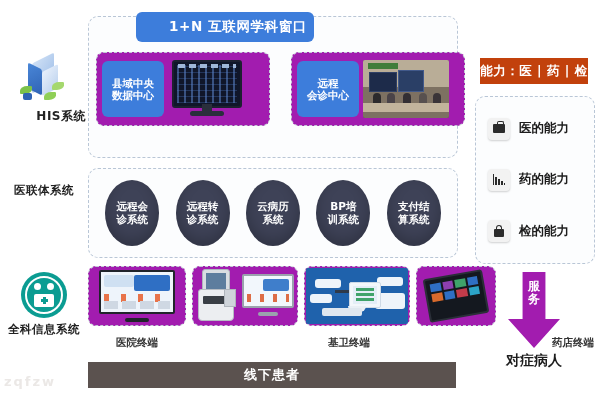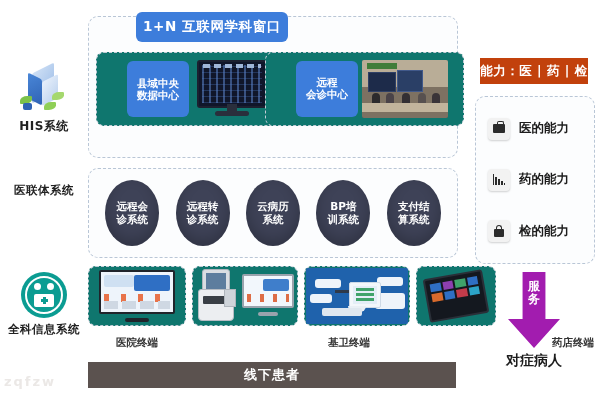--- a/index.html
+++ b/index.html
@@ -6,21 +6,21 @@
   body{
     width:600px;height:400px;overflow:hidden;
     background:#ffffff;
     font-family:"DejaVu Sans","Liberation Sans",sans-serif;
     position:relative;
   }
   #stage{position:absolute;inset:0;width:600px;height:400px;}
 
   
   .dash{border:1px dashed #b9c6d6;border-radius:10px;background:#fcfdfe;}
-  .dash2{border:1px dashed #c3ccd6;border-radius:8px;background:#0f766e;padding-left:25px;}
+  .dash2{border:1px dashed #c3ccd6;border-radius:8px;background:#a21caf;}
   .bluebox{
     background:#3d7ddb;color:#fff;border-radius:6px;
     display:flex;align-items:center;justify-content:center;
     text-align:center;line-height:1.15;font-weight:700;
   }
 
   
   .rail-item{position:absolute;width:84px;text-align:center;}
   .rail-label{font-size:12px;font-weight:700;color:#222;letter-spacing:.5px;white-space:nowrap;}
   .rail-label.small{font-size:11.5px;}
@@ -40,21 +40,21 @@
   .gp-ico .inner{width:34px;height:34px;border-radius:50%;border:2px solid #fff;
     display:flex;align-items:center;justify-content:center;position:relative;background:#0b9c92;}
   .gp-ico .h1{position:absolute;top:5px;left:7px;width:7px;height:7px;border-radius:50%;background:#fff;}
   .gp-ico .h2{position:absolute;top:5px;right:7px;width:7px;height:7px;border-radius:50%;background:#fff;}
   .gp-ico .card{position:absolute;bottom:5px;left:7px;right:7px;height:13px;background:#fff;border-radius:2px;}
   .gp-ico .cross-v{position:absolute;bottom:8px;left:50%;margin-left:-1.5px;width:3px;height:7px;background:#0b9c92;}
   .gp-ico .cross-h{position:absolute;bottom:10px;left:50%;margin-left:-3.5px;width:7px;height:3px;background:#0b9c92;}
 
   
   #hisPanel{position:absolute;left:88px;top:16px;width:368px;height:140px;}
-  #topBanner{position:absolute;left:136px;top:12px;width:152px;height:30px;font-size:13.5px;letter-spacing:.6px;}
+  #topBanner{position:absolute;left:136px;top:12px;width:152px;height:30px;font-size:13.5px;letter-spacing:.6px;padding-left:26px;}
   .subpanel{position:absolute;top:52px;height:72px;}
   .sp-inner{display:flex;align-items:center;gap:4px;height:100%;padding:0 5px;box-sizing:border-box;}
   .sp-tile{width:62px;height:56px;font-size:10.5px;flex:none;}
 
   .monitor{width:78px;height:58px;position:relative;flex:none;}
   .monitor .scr{position:absolute;left:4px;top:0;right:4px;height:44px;background:#10162a;border:2px solid #1c2030;border-radius:3px;overflow:hidden;}
   .monitor .scr::before{content:"";position:absolute;inset:3px;
     background:
       repeating-linear-gradient(90deg,rgba(90,130,200,.55) 0 2px,transparent 2px 7px),
       repeating-linear-gradient(0deg,rgba(70,110,180,.35) 0 1px,transparent 1px 6px);}
@@ -171,21 +171,21 @@
   #svcTarget{position:absolute;left:486px;top:352px;width:96px;text-align:center;
     font-size:14px;font-weight:700;color:#1d1d1d;white-space:nowrap;}
 
   #watermark{position:absolute;left:4px;top:374px;font-size:13px;color:#ebe8e6;font-weight:700;letter-spacing:2px;}
 </style>
 </head>
 <body>
 
 <div id="stage">
 
-  <div class="rail-item" style="left:2px;top:62px;">
+  <div class="rail-item" style="left:2px;top:52px;text-align:right;">
     <div class="his-ico">
       <div class="b1"></div>
         <div class="b2"></div>
         <div class="b3"></div>
       <div class="lf a"></div>
         <div class="lf b"></div>
         <div class="lf c"></div>
         <div class="dot"></div>
     </div>
     <div class="rail-label">HIS系统</div>
@@ -223,21 +223,21 @@
       <div class="monitor">
         <div class="scr">
             <div class="ttl"></div>
           </div>
         <div class="neck"></div>
           <div class="base"></div>
       </div>
     </div>
   </div>
 
-  <div class="subpanel dash2" style="left:265px;width:172px;font-family:Liberation Serif, serif;">
+  <div class="subpanel dash2" style="left:291px;width:172px;">
     <div class="sp-inner">
       <div class="sp-tile bluebox">
         <span>
           <span>远程</span><br>
           <span>会诊中心</span>
         </span>
       </div>
       <div class="photo">
         <div class="wall"></div>
           <div class="grn"></div>

